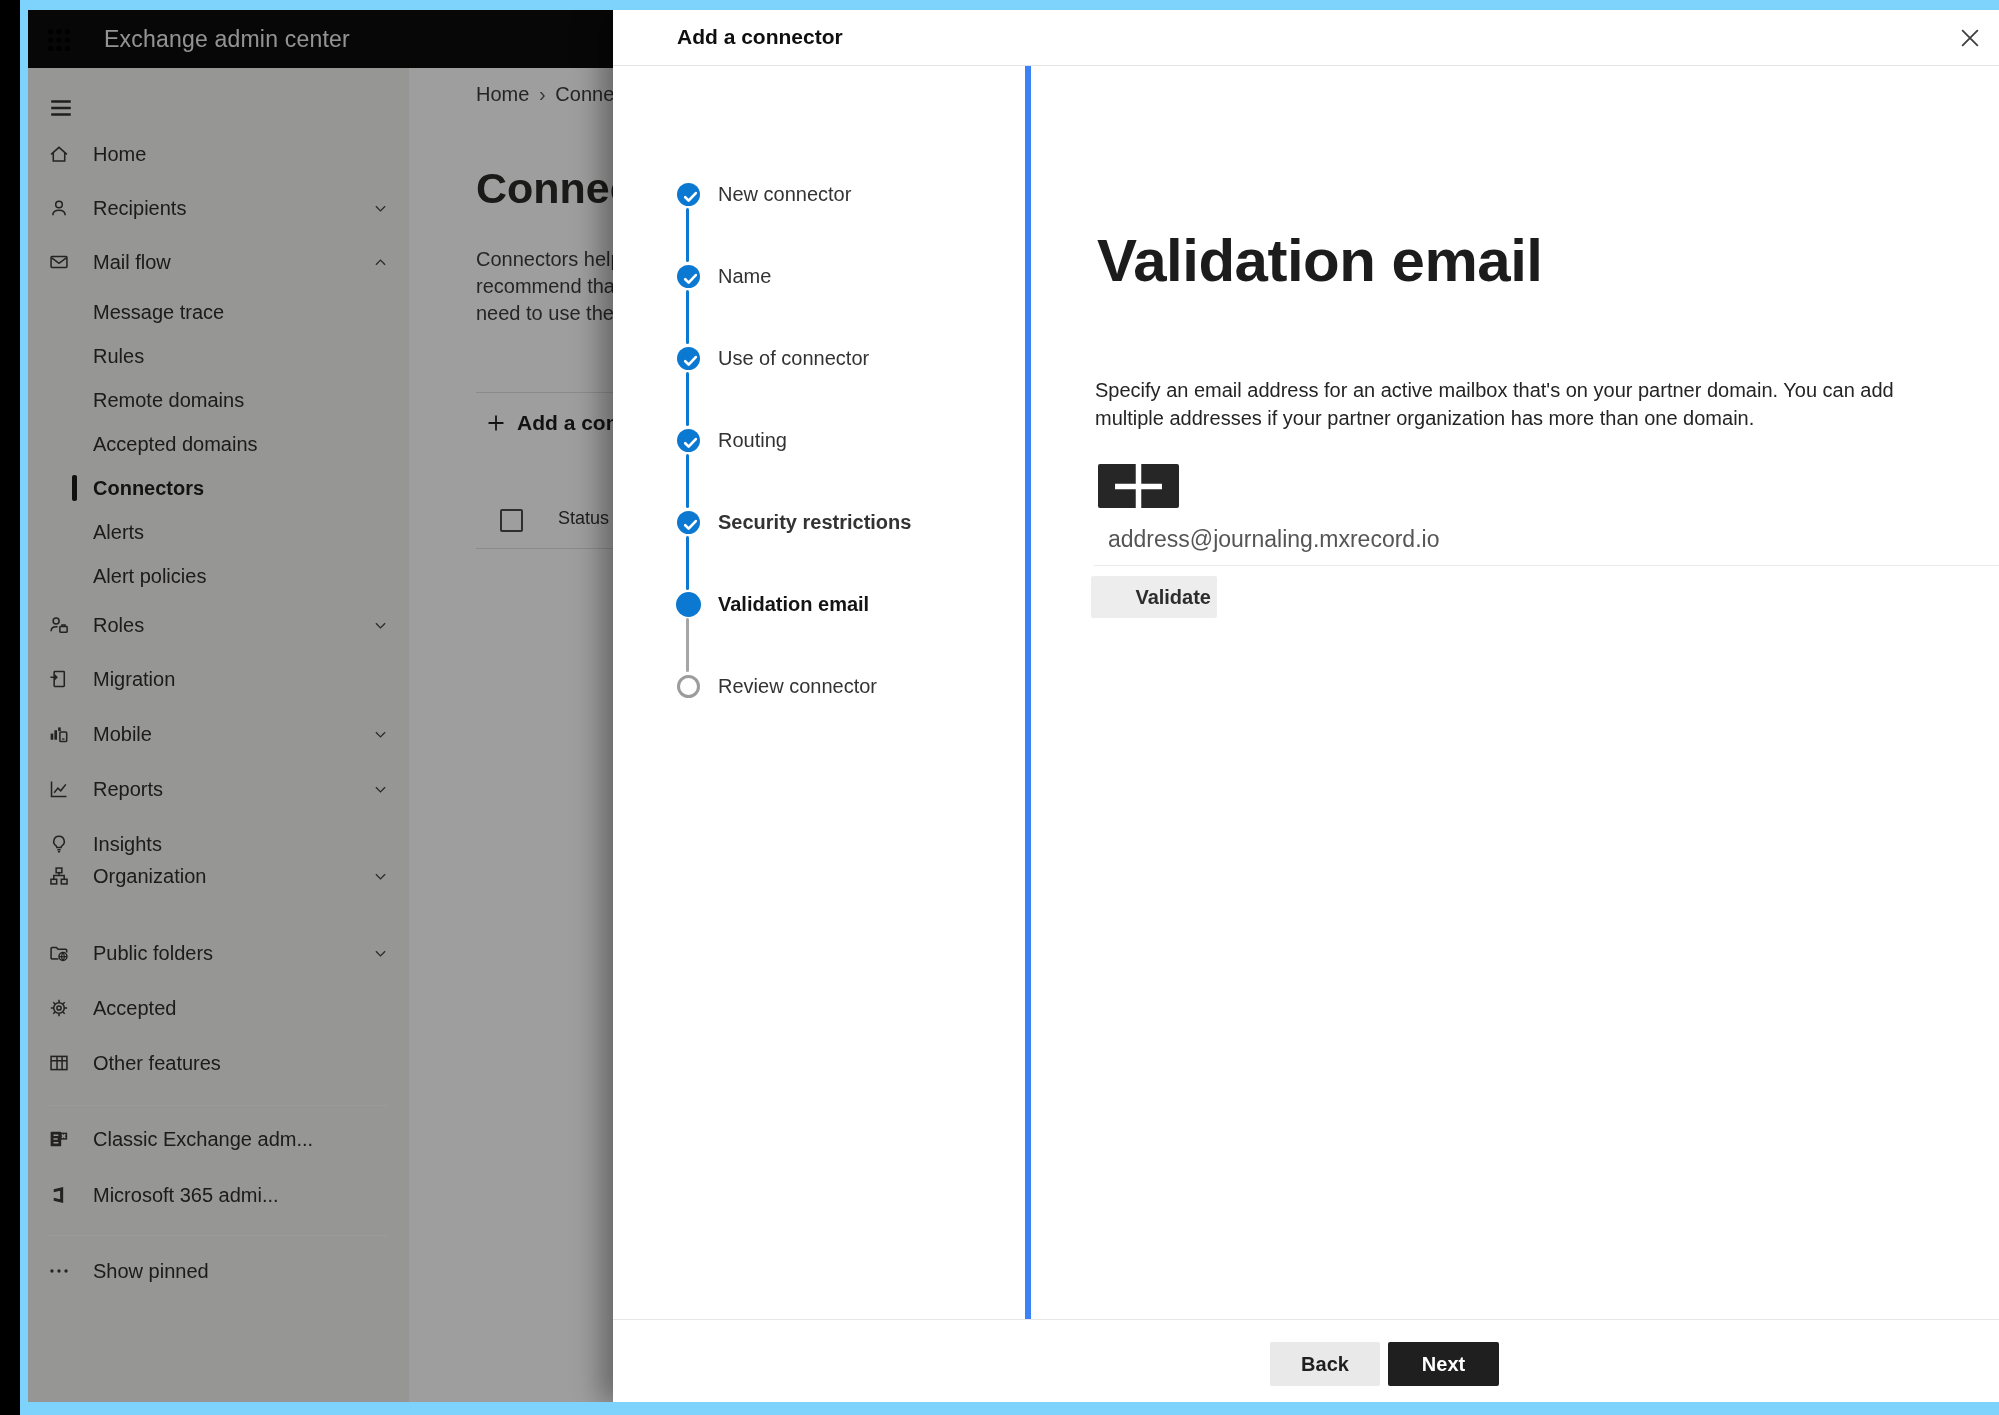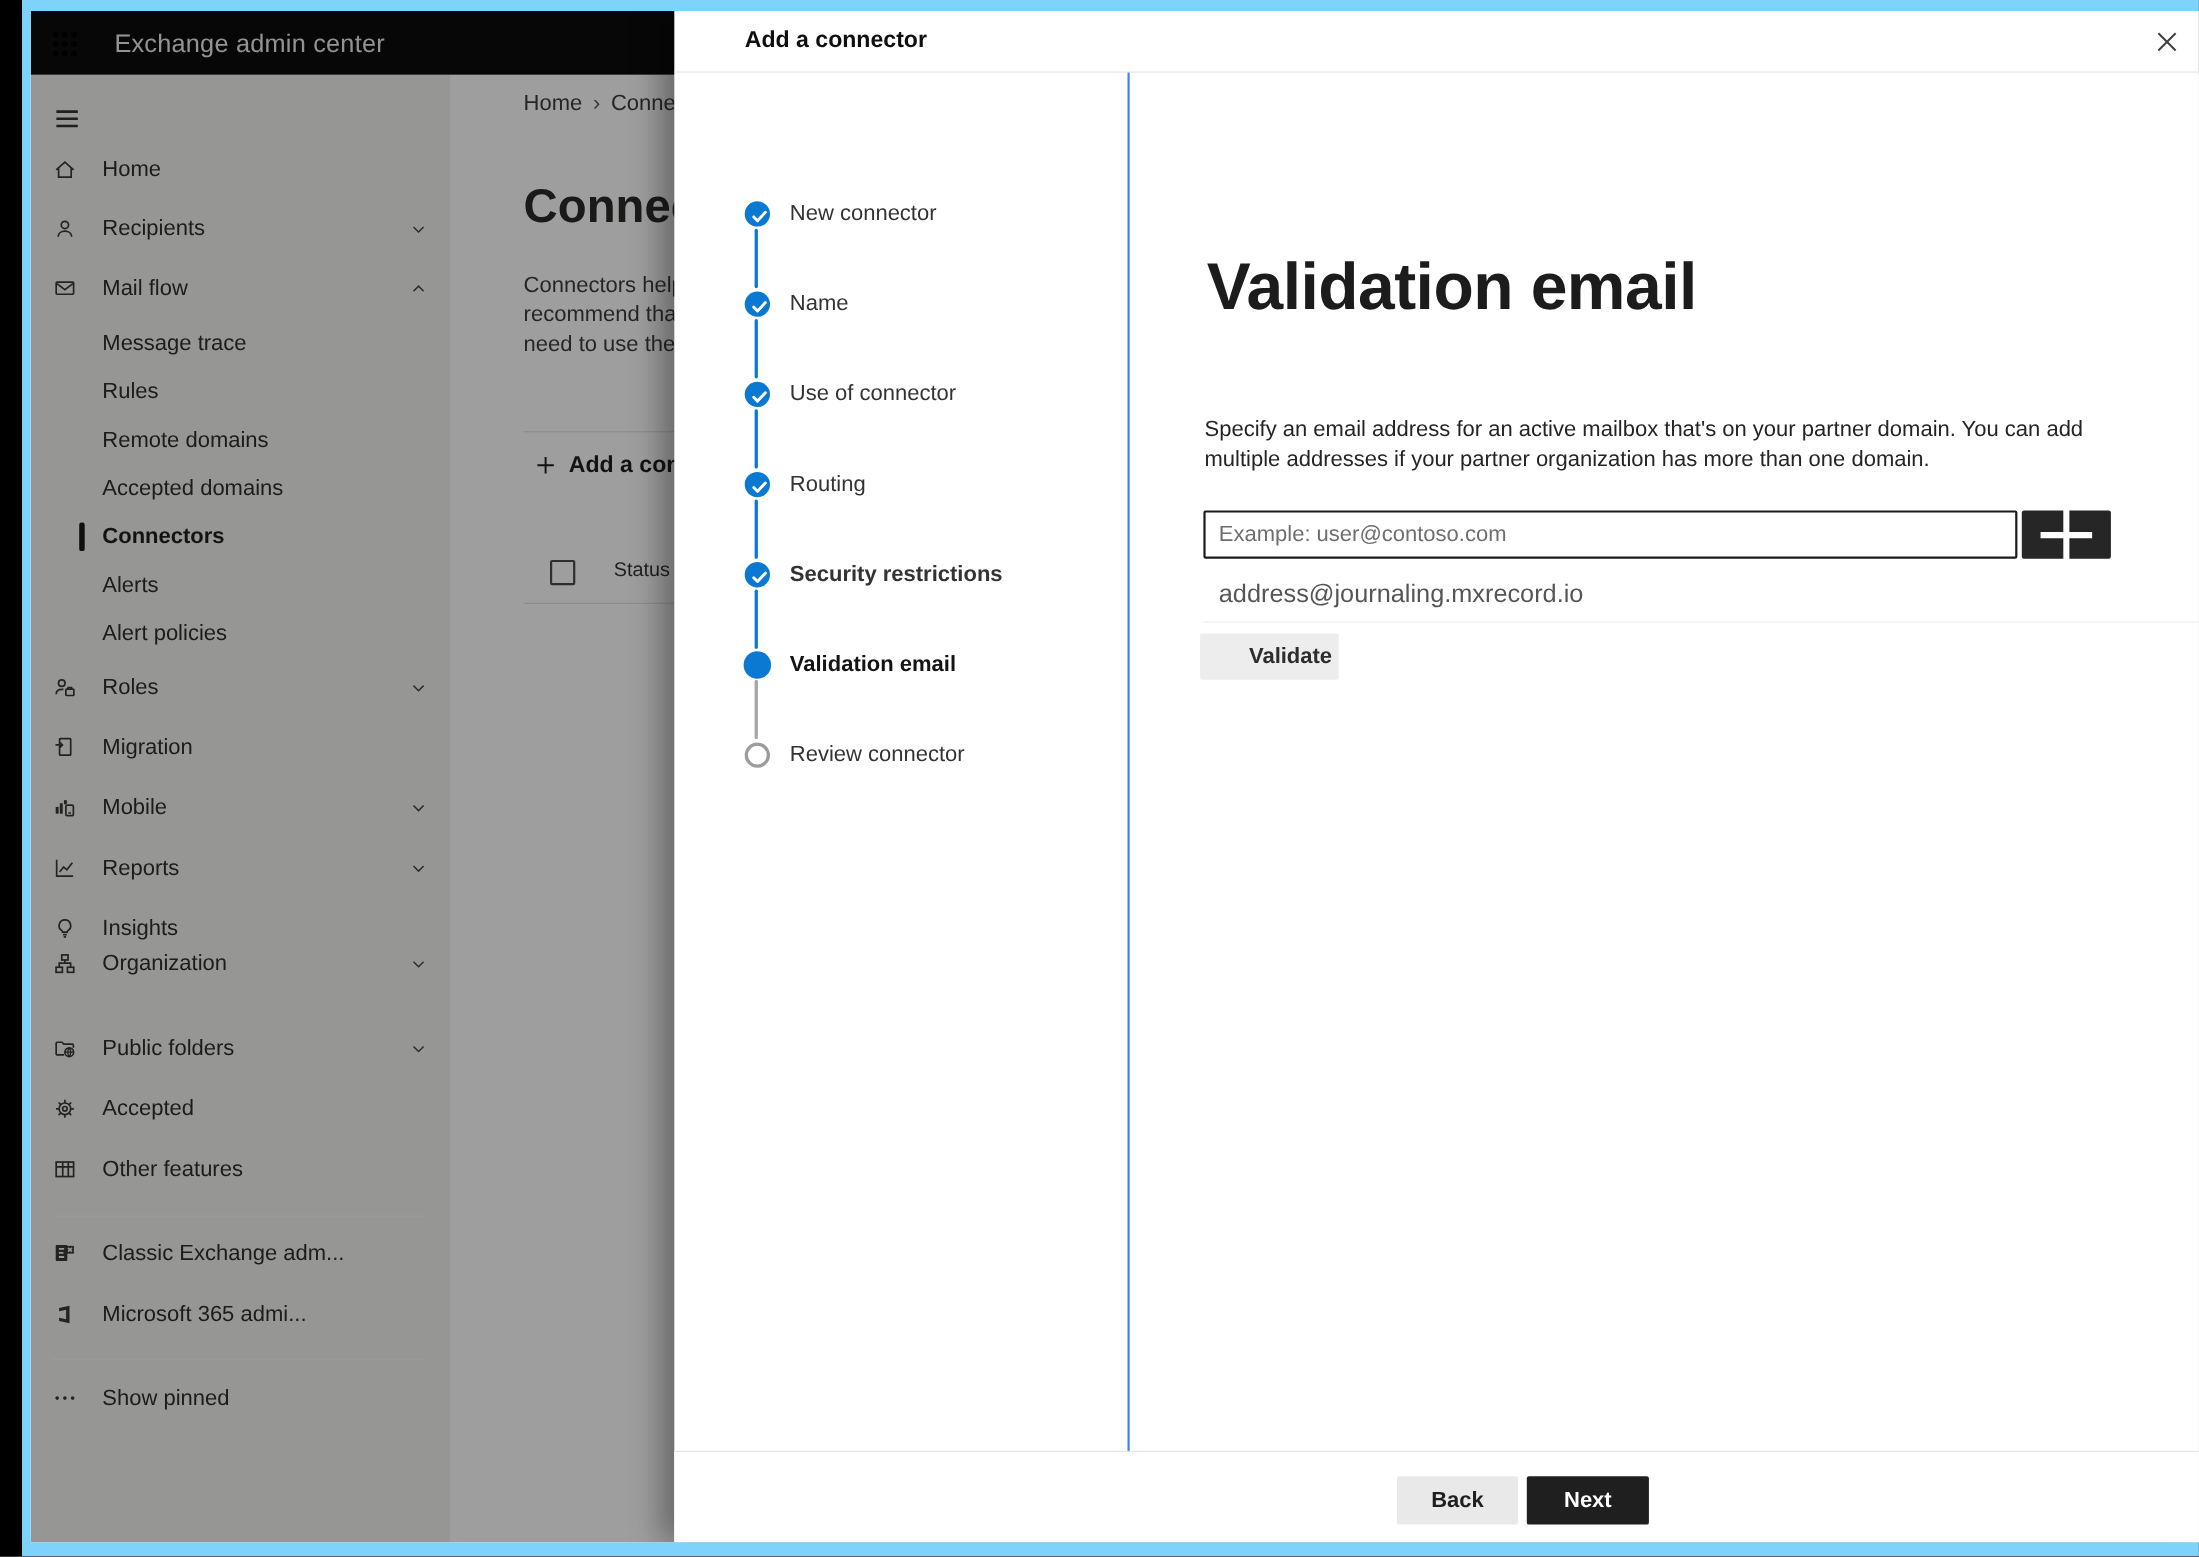--- a/index.html
+++ b/index.html
@@ -40,21 +40,21 @@
   .page-div2{position:absolute;left:67px;top:480px;right:0;height:1px;background:#e2e1e0;}
 
   
   .overlay{position:absolute;left:0;top:0;right:0;bottom:0;background:rgba(0,0,0,0.38);z-index:5;}
   .dialog{position:absolute;left:585px;top:0;width:1393px;height:1392px;background:#fff;z-index:10;
           box-shadow:-12px 0 26px rgba(0,0,0,0.35);}
   .dlg-header{position:absolute;left:0;top:0;right:0;height:55px;border-bottom:1px solid #e3e3e3;}
   .dlg-title{position:absolute;left:64px;top:0;height:55px;line-height:53px;font-size:21px;font-weight:700;color:#0f0f0f;}
   .dlg-close{position:absolute;right:22px;top:14px;width:28px;height:28px;color:#3f3f3f;cursor:pointer;}
   .dlg-body{position:absolute;left:0;top:56px;right:0;bottom:82px;}
-  .steps-col{position:absolute;left:0;top:0;bottom:0;width:412px;border-right:2px solid #3b82f6;}
+  .steps-col{position:absolute;left:0;top:0;bottom:0;width:412px;border-right:6px solid #3b82f6;}
   .step-dot{position:absolute;border-radius:50%;box-sizing:border-box;}
   .step-dot.completed{width:23px;height:23px;background:#0b79d1;color:#fff;}
   .step-dot.current{width:25px;height:25px;background:#0b79d1;}
   .step-dot.upcoming{width:23px;height:23px;background:#fff;border:3px solid #9c9c9c;}
   .step-dot svg{position:absolute;left:2px;top:2px;width:19px;height:19px;}
   .step-line{position:absolute;left:73px;width:3px;border-radius:2px;}
   .step-label{position:absolute;left:105px;height:28px;line-height:28px;font-size:20px;color:#333;white-space:nowrap;cursor:pointer;}
   .step-label.current{font-weight:700;color:#141414;}
 
   .pane{position:absolute;left:412px;top:0;right:0;bottom:0;}
@@ -400,21 +400,20 @@
           </div>
 
         <div class="pane">
           <div class="pane-h1">Validation email</div>
           <div class="pane-desc" id="pane-desc">
               <div>Specify an email address for an active mailbox that's on your partner domain. You can add</div>
               <div>multiple addresses if your partner organization has more than one domain.</div>
             </div>
 
           <div class="inputrow">
-            <input class="email-input" type="text" placeholder="Example: user@contoso.com" style="">
             <button class="plusbtn">
               <span id="inputplus">
                   <svg class="ic" viewBox="0 0 20 20">
                     <path d="M10 3.2v13.6M3.2 10h13.6" fill="none" stroke="currentColor" stroke-width="1.6"></path>
                   </svg>
                 </span>
             </button>
           </div>
 
           <div id="addr-list">

